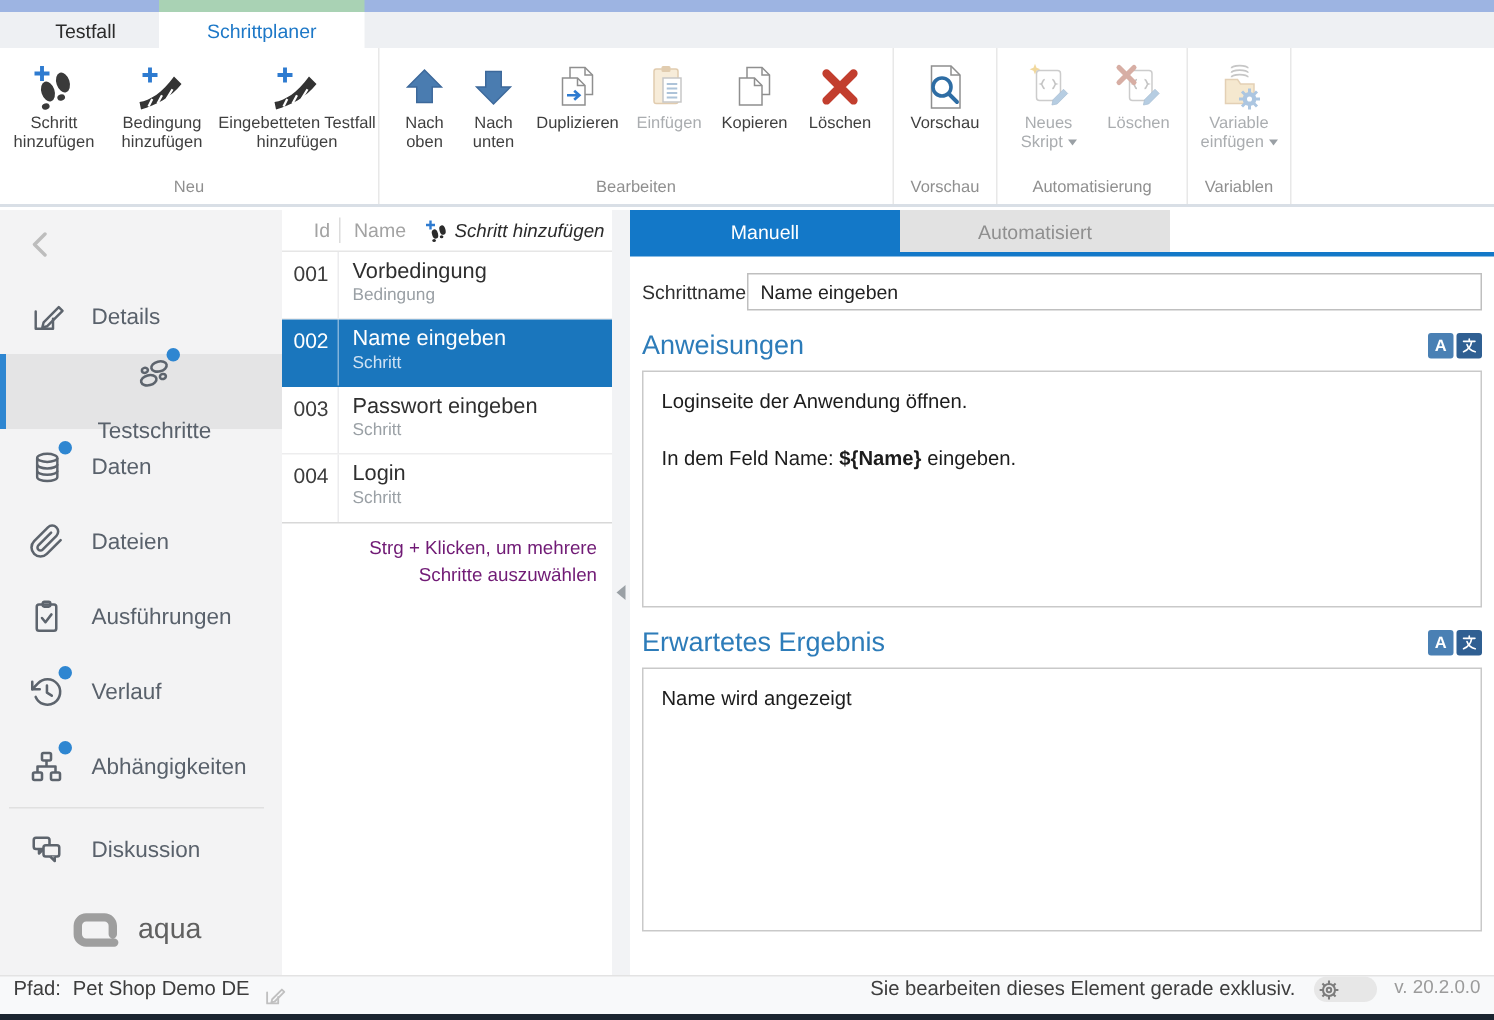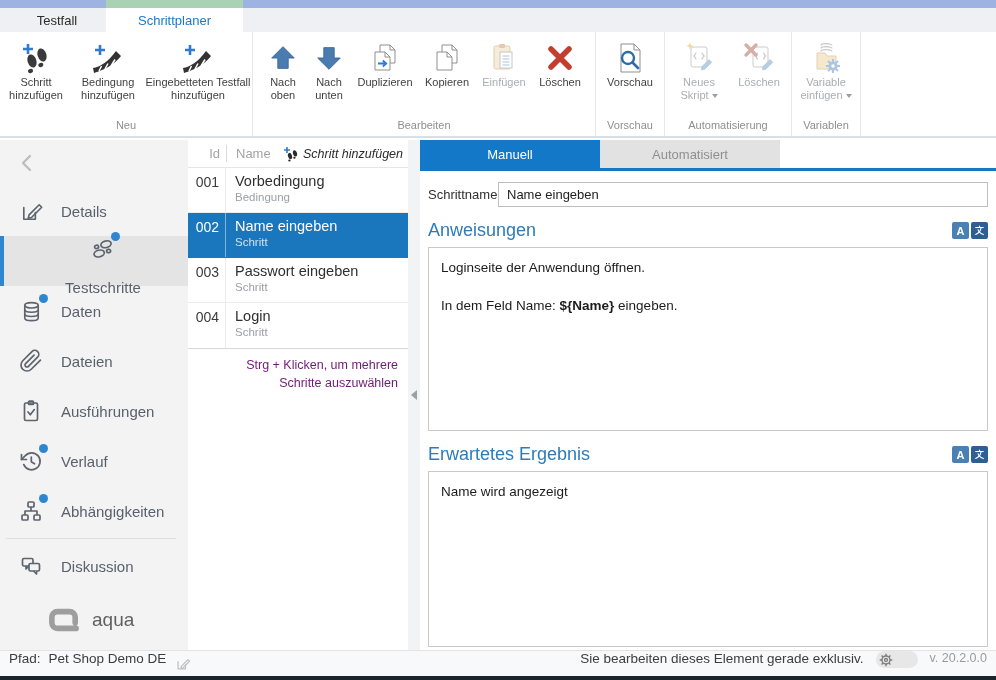--- a/index.html
+++ b/index.html
@@ -86,21 +86,21 @@
   .sectionhead { display:flex; align-items:center; justify-content:space-between;
                  margin-top:13px; margin-bottom:6px; }
   .sectitle { font-size:18px; color:#2d7cb9; }
   .transicons { display:flex; gap:2px; }
   .transicon { width:17px; height:17px; display:flex; align-items:center; justify-content:center;
                color:#fff; font-size:11px; font-weight:bold; border-radius:2px; }
   .transicon.a { background:#4a80b4; }
   .transicon.x { background:#2f5f92; }
   .textbox { border:1px solid #c9c9c9; padding:11px 12px; font-size:13.5px; color:#1c1c1c;
              line-height:1.4; background:#fff; }
-  .tb-anweisungen { height:184px; }
+  .tb-anweisungen { height:158px; }
   .tb-ergebnis { height:176px; }
   .tb-spacer { height:19px; }
   .varname { font-weight:bold; }
   
   .statusbar { position:absolute; left:0; top:650px; width:996px; height:26px; background:#f8f9fa;
                border-top:1px solid #e3e3e3; display:flex; font-size:13.5px;
                color:#3d3d3d; }
   .pfad-label { margin-left:9px; }
   .pfad-value { margin-left:8px; }
   .pfad-edit { margin-left:9px; display:flex; align-items:center; }
@@ -187,41 +187,41 @@
             <svg width="34" height="34" viewBox="0 0 34 34">
               <path d="M12 4 h10 l5 5 v13 h-15 z" fill="#fff" stroke="#8f8f8f"></path>
               <path d="M22 4 v5 h5" fill="none" stroke="#8f8f8f"></path>
               <path d="M7 11 h10 l5 5 v13 h-15 z" fill="#fff" stroke="#8f8f8f"></path>
               <path d="M17 11 v5 h5" fill="none" stroke="#8f8f8f"></path>
               <path d="M10 22.5 h8 M14.8 19.5 l3.4 3 -3.4 3" stroke="#2e7bd0" stroke-width="1.8" fill="none"></path>
             </svg>
           </span>
           <span class="rlabel">Duplizieren</span>
         </div>
-        <div class="rbtn" style="width:58px">
-          <span class="ricon">
-            <svg width="34" height="34" viewBox="0 0 34 34">
-              <path d="M12 4 h10 l5 5 v13 h-15 z" fill="#fff" stroke="#8f8f8f"></path>
-              <path d="M22 4 v5 h5" fill="none" stroke="#8f8f8f"></path>
-              <path d="M7 11 h10 l5 5 v13 h-15 z" fill="#fff" stroke="#8f8f8f"></path>
-              <path d="M17 11 v5 h5" fill="none" stroke="#8f8f8f"></path>
-            </svg>
-          </span>
-          <span class="rlabel">Kopieren</span>
-        </div>
         <div class="rbtn disabled" style="width:56px">
           <span class="ricon">
             <svg width="34" height="34" viewBox="0 0 34 34" opacity="0.55">
               <rect x="7" y="5" width="16" height="23" rx="1.5" fill="#f2debb" stroke="#c9a36e"></rect>
               <rect x="12" y="3" width="6" height="4" rx="1" fill="#c9a36e"></rect>
               <rect x="13" y="11" width="12" height="16" fill="#fff" stroke="#9a9a9a"></rect>
               <path d="M15.5 15 h7 M15.5 18 h7 M15.5 21 h7 M15.5 24 h7" stroke="#6b93bb" stroke-width="1.2"></path>
             </svg>
           </span>
           <span class="rlabel">Einfügen</span>
+        </div>
+        <div class="rbtn" style="width:58px">
+          <span class="ricon">
+            <svg width="34" height="34" viewBox="0 0 34 34">
+              <path d="M12 4 h10 l5 5 v13 h-15 z" fill="#fff" stroke="#8f8f8f"></path>
+              <path d="M22 4 v5 h5" fill="none" stroke="#8f8f8f"></path>
+              <path d="M7 11 h10 l5 5 v13 h-15 z" fill="#fff" stroke="#8f8f8f"></path>
+              <path d="M17 11 v5 h5" fill="none" stroke="#8f8f8f"></path>
+            </svg>
+          </span>
+          <span class="rlabel">Kopieren</span>
         </div>
         <div class="rbtn" style="width:56px">
           <span class="ricon">
             <svg width="34" height="34" viewBox="0 0 34 34">
                 <path d="M8 8 L26 26 M26 8 L8 26" stroke="#c23e2e" stroke-width="5.5" stroke-linecap="round"></path>
               </svg>
           </span>
           <span class="rlabel">Löschen</span>
         </div>
       </div>

